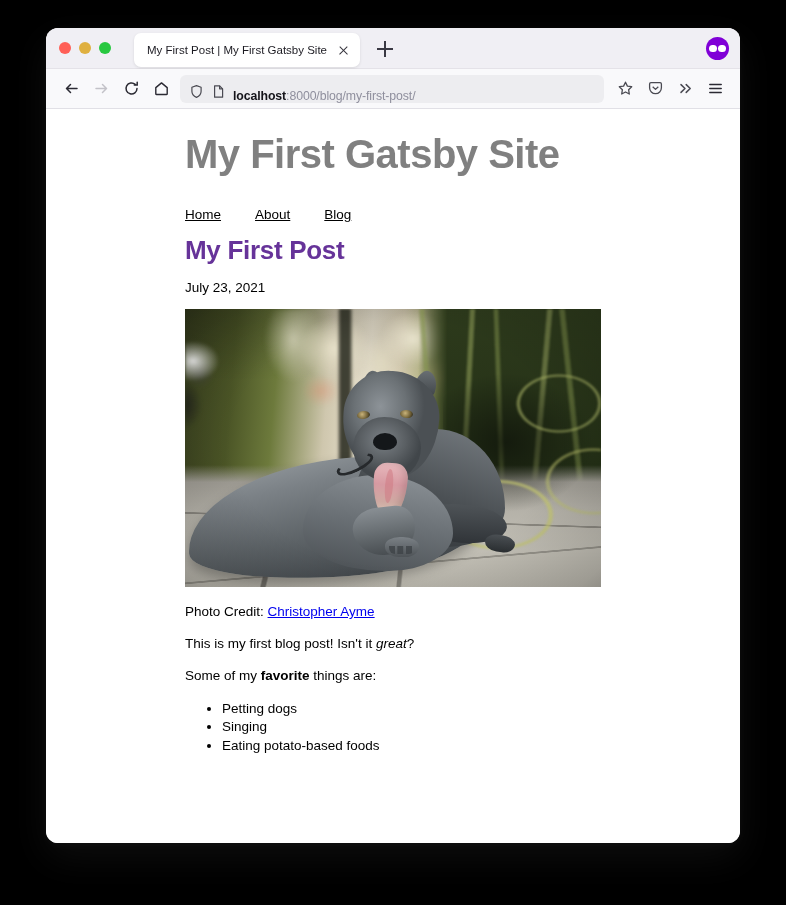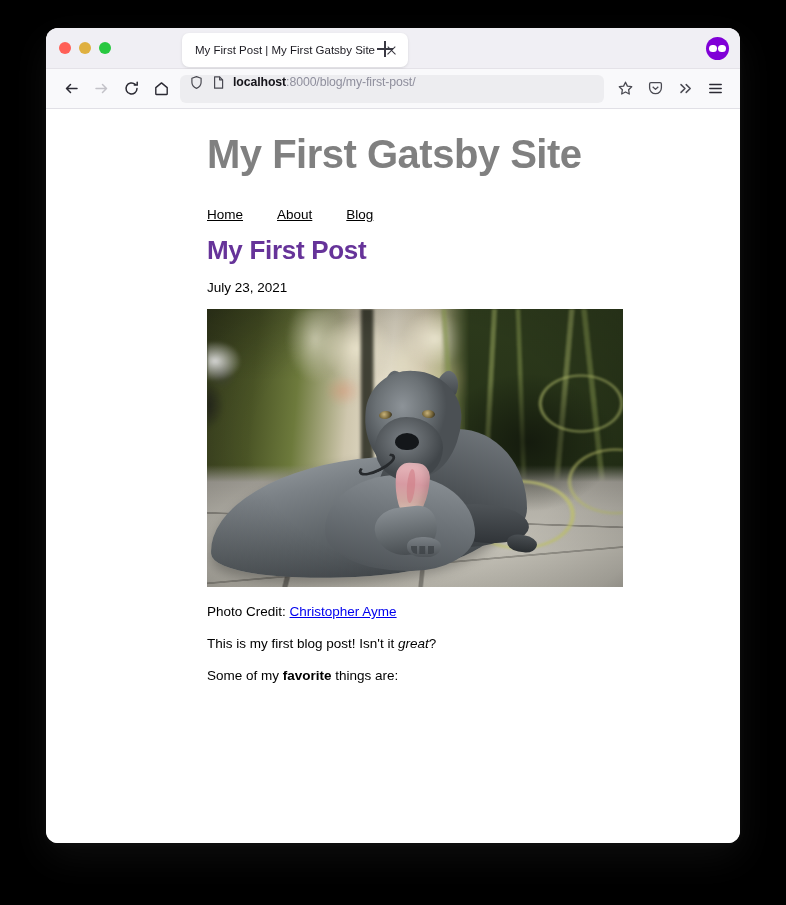--- a/index.html
+++ b/index.html
@@ -51,21 +51,20 @@
     top: 5px;
     height: 34px;
     padding: 0 9px 0 13px;
     background: #ffffff;
     border-radius: 7px;
     display: flex;
     align-items: center;
     gap: 9px;
     box-shadow: 0 1px 3px rgba(0,0,0,0.10);
     max-width: 260px;
-    margin-left: 48px;
   }
   .tab-title {
     font-size: 11.5px;
     color: #1c1b22;
     white-space: nowrap;
     overflow: hidden;
     text-overflow: ellipsis;
   }
   .tab-close {
     width: 15px; height: 15px;
@@ -133,21 +132,21 @@
     flex: 0 0 30px;
   }
   .navbtn svg { display: block; }
 
   .urlbar {
     flex: 1 1 auto;
     height: 28px;
     background: #ededf0;
     border-radius: 6px;
     display: flex;
-    align-items: flex-start;
+    align-items: flex-end;
     padding: 0 9px;
     gap: 7px;
     margin: 0 6px 0 4px;
     min-width: 0;
   }
   .url-text {
     font-size: 12.3px;
     color: #8f8f9d;
     white-space: nowrap;
     overflow: hidden;
@@ -170,21 +169,20 @@
 
   
   .viewport {
     height: 734px;
     background: #ffffff;
     overflow: hidden;
     position: relative;
   }
   .page {
     padding: 22px 0 0 139px;
-    margin-left: 22px;
   }
   .site-title {
     font-size: 40px;
     font-weight: 700;
     color: #808080;
     letter-spacing: -0.5px;
     line-height: 1.15;
     margin-bottom: 30px;
   }
   .nav-links {
@@ -633,16 +631,21 @@
 
         <div class="ph-layer ph-vignette"></div>
       </div>
 
       <p class="para"><span>Photo Credit: </span><a href="#">Christopher Ayme</a></p>
 
       <p class="para"><span>This is my first blog post! Isn't it </span><em>great</em><span>?</span></p>
 
       <p class="para"><span>Some of my </span><strong>favorite</strong><span> things are:</span></p>
 
+      <ul class="fav-list">
+        <li>Petting dogs</li>
+        <li>Singing</li>
+        <li>Eating potato-based foods</li>
+      </ul>
 
     </div>
   </div>
 </div>
 
 </body></html>

